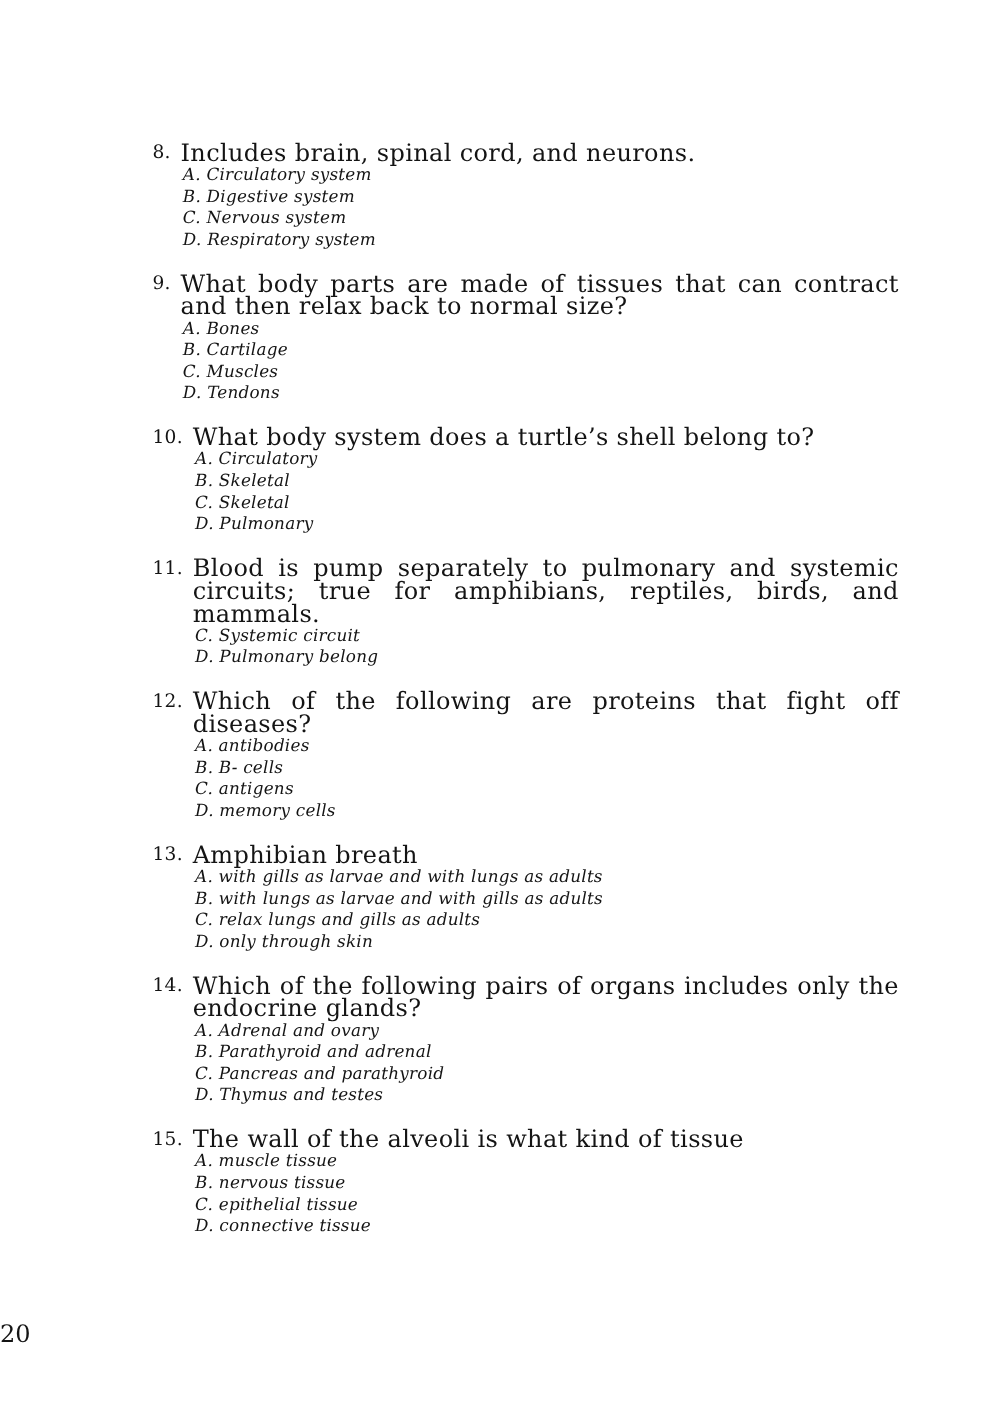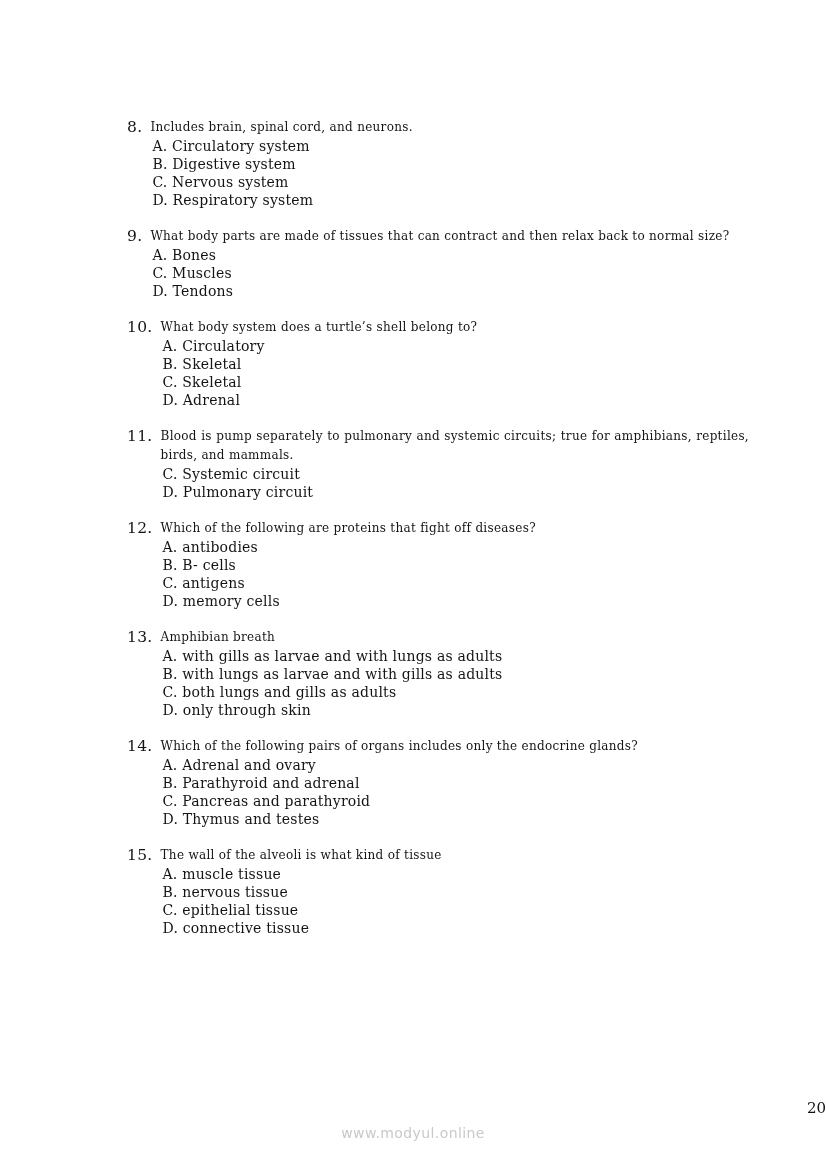--- a/index.html
+++ b/index.html
@@ -36,38 +36,39 @@
     line-height: 19px;
     letter-spacing: 0.3px;
     margin-right: 8px;
     white-space: nowrap;
   }
   .qbody {
     flex: 1;
     min-width: 0;
   }
   .qtext {
-    font-size: 12px;
+    font-size: 20px;
     line-height: 19px;
     letter-spacing: 0.3px;
     text-align: justify;
   }
   .opt {
     font-size: 14px;
     line-height: 18px;
     letter-spacing: 0.2px;
     padding-left: 2px;
+    font-style: italic;
   }
   .page-number {
     position: absolute;
     top: 1099px;
     left: 0;
     width: 100%;
-    text-align: right;
-    font-size: 15px;
+    text-align: left;
+    font-size: 20px;
     color: #141414;
   }
   .watermark {
     position: absolute;
     top: 1125px;
     left: 0;
     width: 100%;
     text-align: center;
     font-size: 14px;
     letter-spacing: 0.4px;
@@ -90,63 +91,64 @@
         <div class="opt">C. Nervous system</div>
         <div class="opt">D. Respiratory system</div>
       </div>
     </div>
 
     <div class="question">
       <span class="qnum">9.</span>
       <div class="qbody">
         <div class="qtext">What body parts are made of tissues that can contract and then relax back to normal size?</div>
         <div class="opt">A. Bones</div>
+        <div class="opt">B. Cartilage</div>
         <div class="opt">C. Muscles</div>
         <div class="opt">D. Tendons</div>
       </div>
     </div>
 
     <div class="question">
       <span class="qnum">10.</span>
       <div class="qbody">
         <div class="qtext">What body system does a turtle’s shell belong to?</div>
         <div class="opt">A. Circulatory</div>
         <div class="opt">B. Skeletal</div>
         <div class="opt">C. Skeletal</div>
-        <div class="opt">D. Adrenal</div>
+        <div class="opt">D. Pulmonary</div>
       </div>
     </div>
 
     <div class="question extra-gap">
       <span class="qnum">11.</span>
       <div class="qbody">
         <div class="qtext">Blood is pump separately to pulmonary and systemic circuits; true for amphibians, reptiles, birds, and mammals.</div>
         <div class="opt">C. Systemic circuit</div>
-        <div class="opt">D. Pulmonary circuit</div>
+        <div class="opt">D. Pulmonary belong</div>
       </div>
     </div>
 
     <div class="question">
       <span class="qnum">12.</span>
       <div class="qbody">
         <div class="qtext">Which of the following are proteins that fight off diseases?</div>
         <div class="opt">A. antibodies</div>
         <div class="opt">B. B- cells</div>
         <div class="opt">C. antigens</div>
         <div class="opt">D. memory cells</div>
       </div>
     </div>
 
     <div class="question">
       <span class="qnum">13.</span>
       <div class="qbody">
         <div class="qtext">Amphibian breath</div>
         <div class="opt">A. with gills as larvae and with lungs as adults</div>
         <div class="opt">B. with lungs as larvae and with gills as adults</div>
-        <div class="opt">C. both lungs and gills as adults</div>
+        <div class="opt">C. relax lungs and gills as adults</div>
         <div class="opt">D. only through skin</div>
       </div>
     </div>
 
     <div class="question">
       <span class="qnum">14.</span>
       <div class="qbody">
         <div class="qtext">Which of the following pairs of organs includes only the endocrine glands?</div>
         <div class="opt">A. Adrenal and ovary</div>
         <div class="opt">B. Parathyroid and adrenal</div>
@@ -162,14 +164,13 @@
         <div class="opt">A. muscle tissue</div>
         <div class="opt">B. nervous tissue</div>
         <div class="opt">C. epithelial tissue</div>
         <div class="opt">D. connective tissue</div>
       </div>
     </div>
 
   </div>
 
   <div class="page-number">20</div>
-  <div class="watermark">www.modyul.online</div>
 </div>
 
 </body></html>

